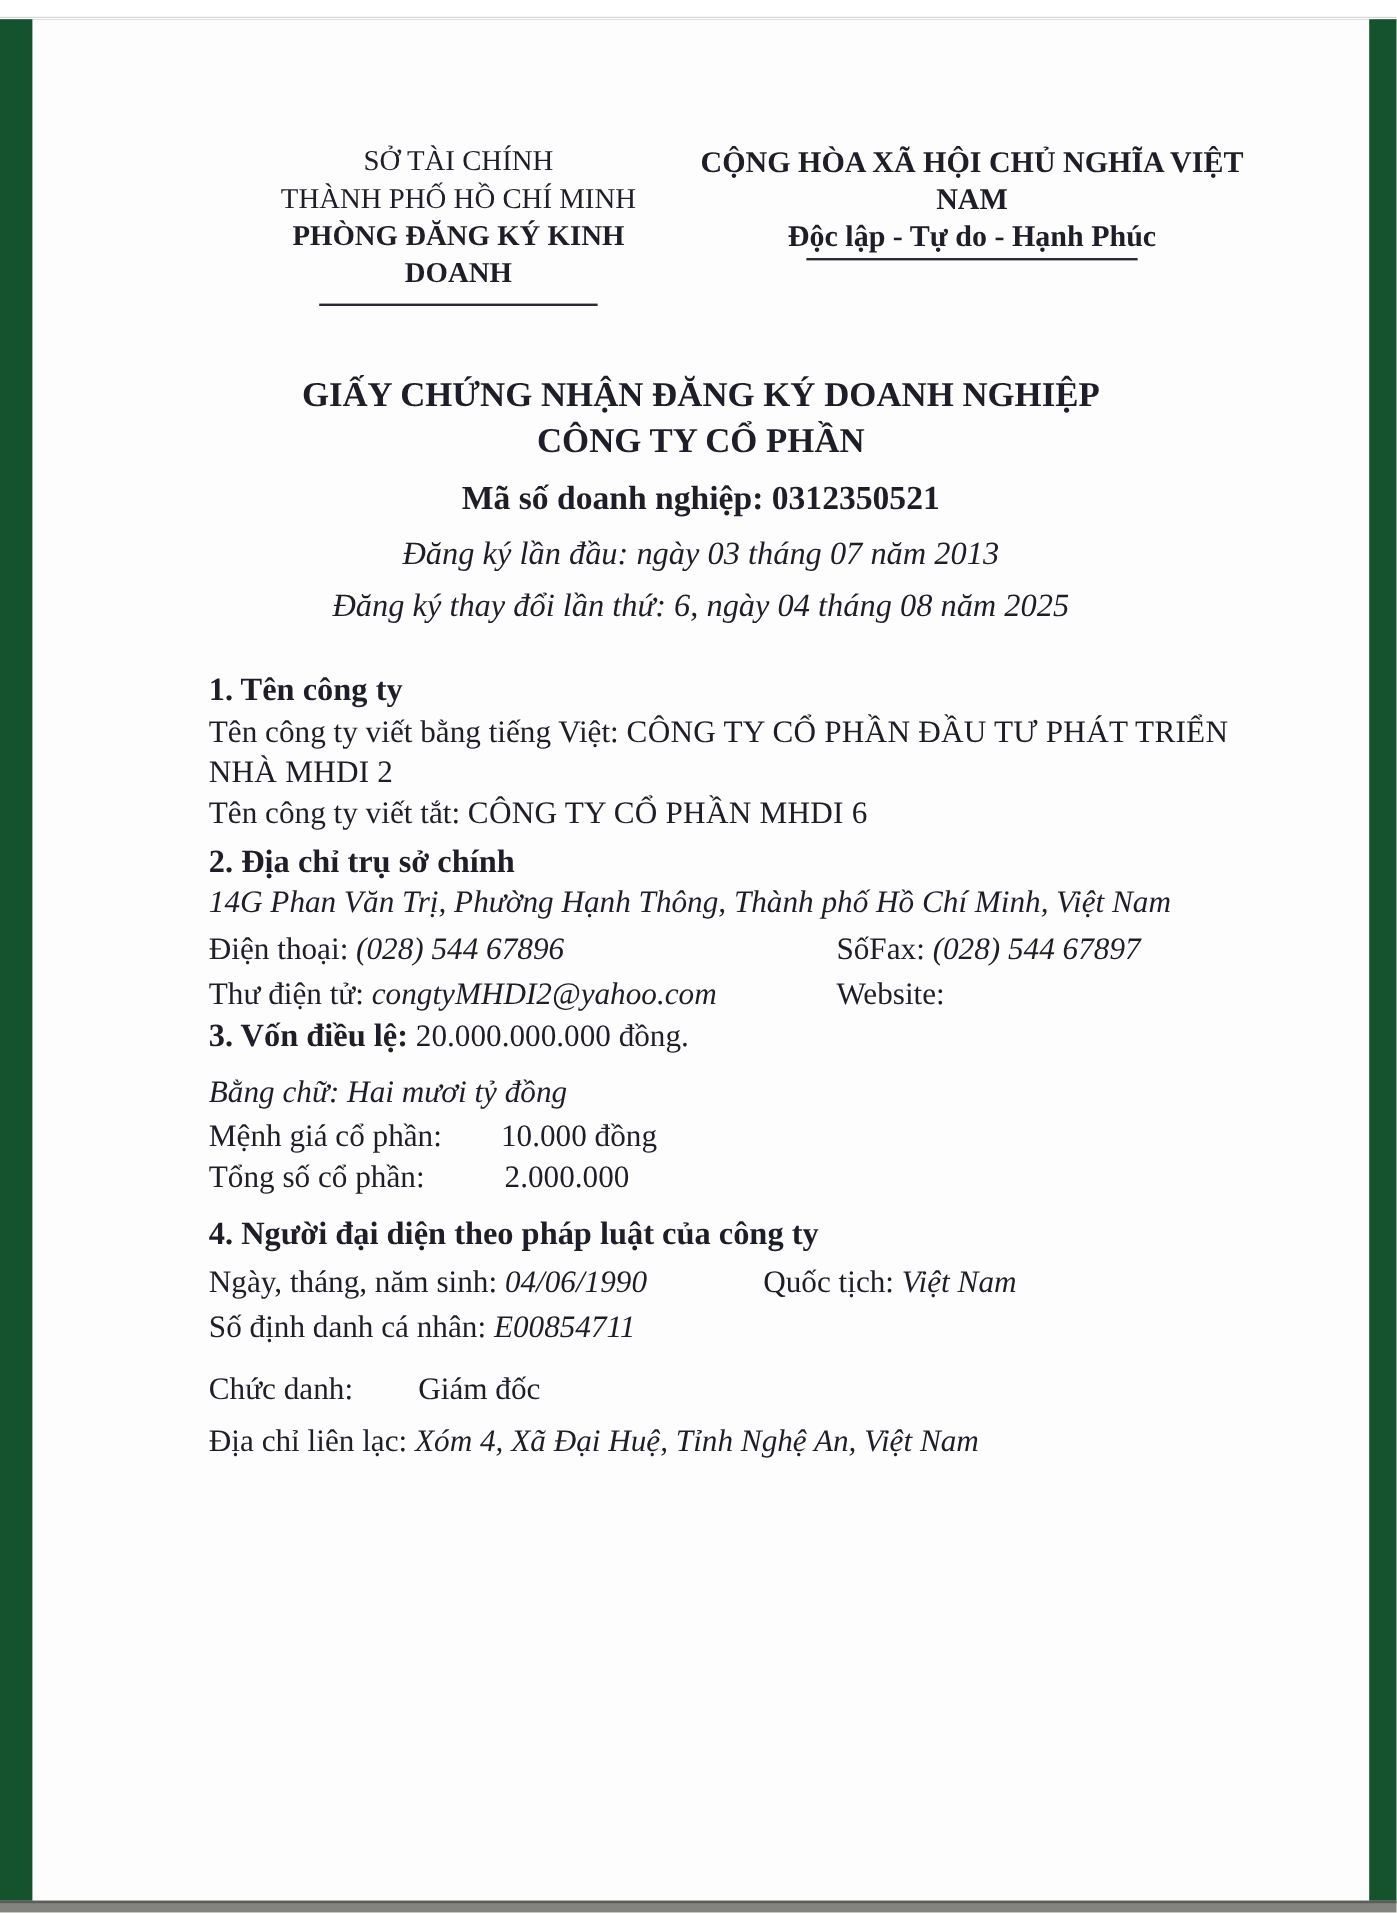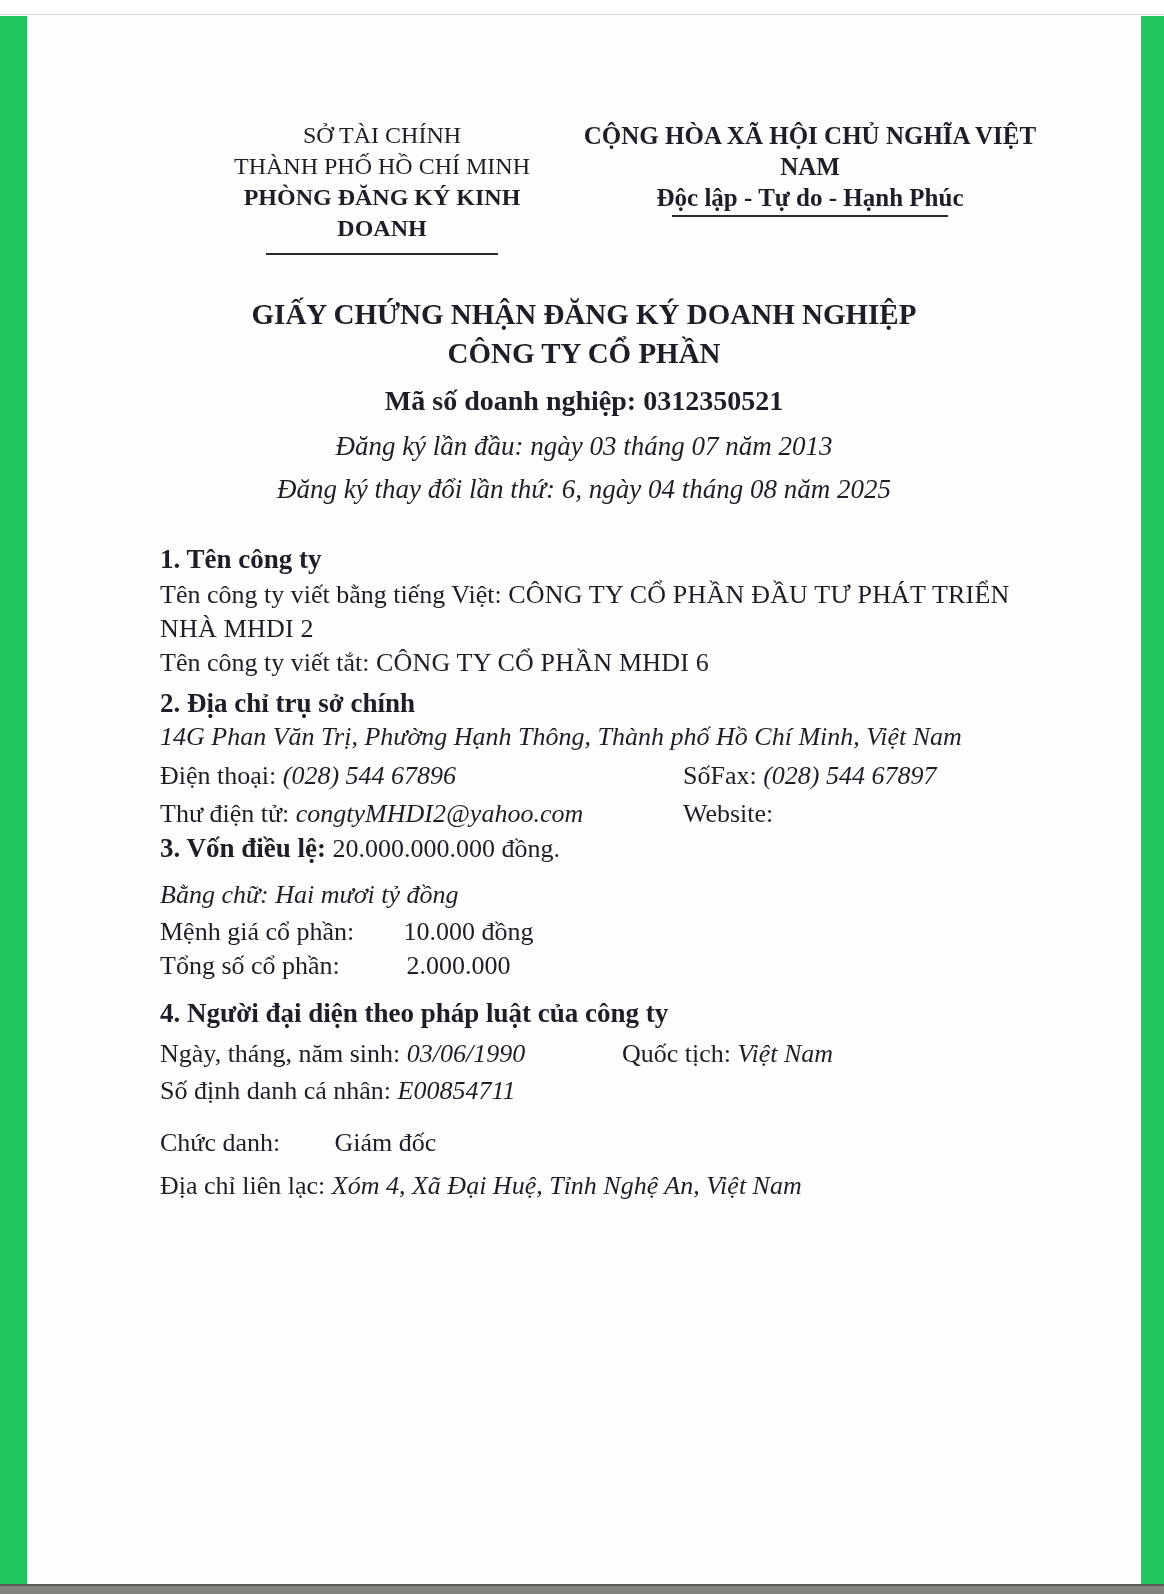--- a/index.html
+++ b/index.html
@@ -18,21 +18,21 @@
   .top-strip {
     position: absolute;
     top: 0; left: 0; right: 0;
     height: 15px;
     background: #ffffff;
     border-bottom: 1px solid #d7d7d7;
   }
   .canvas {
     position: absolute;
     top: 16px; left: 0; right: 0; bottom: 10px;
-    background: #22c55e;
+    background: #14532d;
     text-decoration: underline;
   }
   .bottom-bar {
     position: absolute;
     left: 0; right: 0; bottom: 0;
     height: 10px;
     background: #83837f;
     border-top: 2px solid #5c5c58;
   }
   .page {
@@ -66,21 +66,21 @@
   .rule {
     height: 0;
     border-bottom: 2px solid #2a2a33;
     margin: 4px auto 0 auto;
   }
   .rule-left { width: 232px; margin-top: 9px; }
   .rule-right { width: 276px; margin-top: 2px; }
   
   .title-block {
     text-align: center;
-    margin-top: 40px;
+    margin-top: 55px;
     font-weight: bold;
     font-size: 29px;
     line-height: 39px;
   }
   .doc-code {
     text-align: center;
     margin-top: 12px;
     font-weight: bold;
     font-size: 28px;
   }
@@ -91,20 +91,21 @@
     margin-top: 9px;
     line-height: 34px;
   }
   .reg-line.first { margin-top: 12px; }
   
   .content {
     padding-left: 133px;
     padding-right: 76px;
     font-size: 26px;
     line-height: 34px;
+    margin-left: 14px;
   }
   .sec-heading {
     font-weight: bold;
     font-size: 27px;
   }
   .row { position: relative; }
   .it { font-style: italic; }
   .b { font-weight: bold; }
   .caps { letter-spacing: 0.2px; }
   .rcol-phone  { position: absolute; left: 523px; top: 0; }
@@ -203,21 +204,21 @@
           <span>10.000 đồng</span>
         </div>
         <div class="row">
           <span class="lbl-total">Tổng số cổ phần:</span>
           <span>2.000.000</span>
         </div>
 
         <div class="sec-heading mt13">4. Người đại diện theo pháp luật của công ty</div>
         <div class="row mt7">
           <span>Ngày, tháng, năm sinh:</span>
-          <span class="it">03/06/1990</span>
+          <span class="it">04/06/1990</span>
           <span class="rcol-nation">
             <span>Quốc tịch:</span>
             <span class="it">Việt Nam</span>
           </span>
         </div>
         <div class="row mt3">
           <span>Số định danh cá nhân:</span>
           <span class="it">E00854711</span>
         </div>
         <div class="row mt18">

